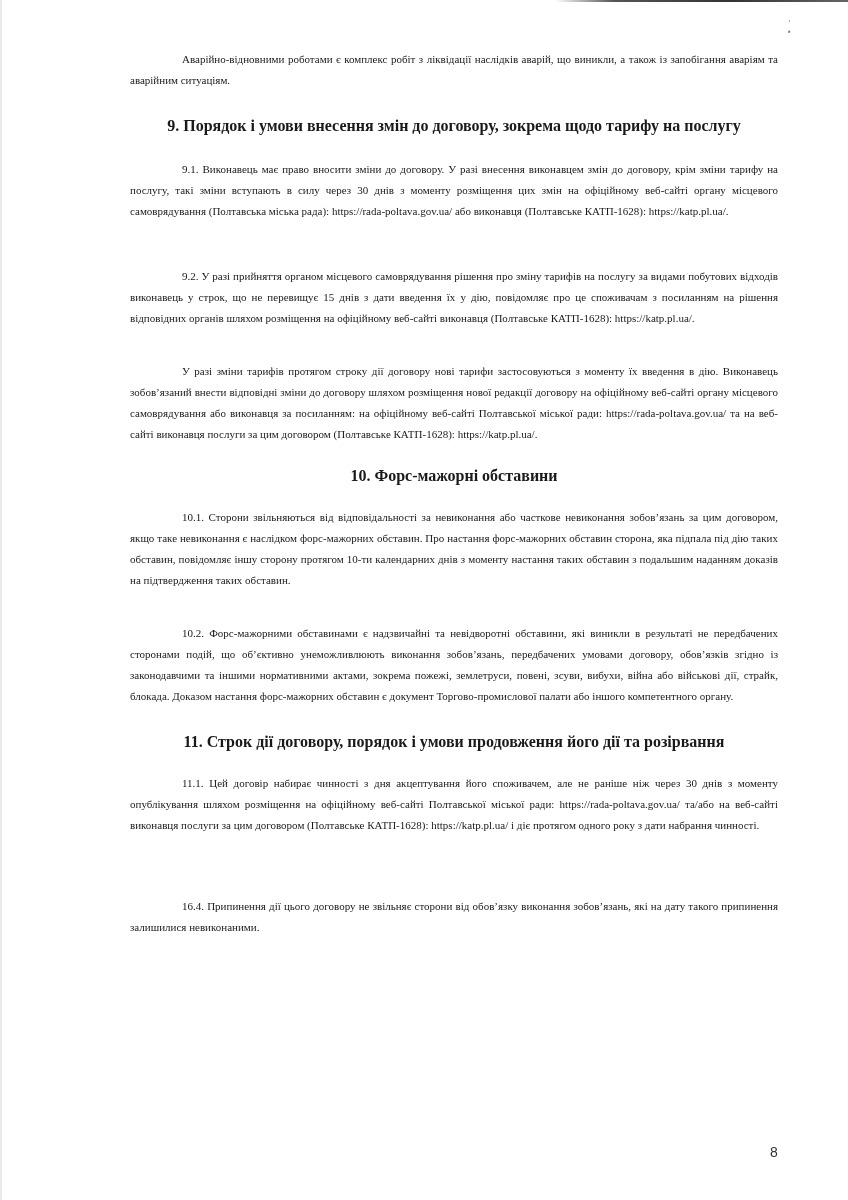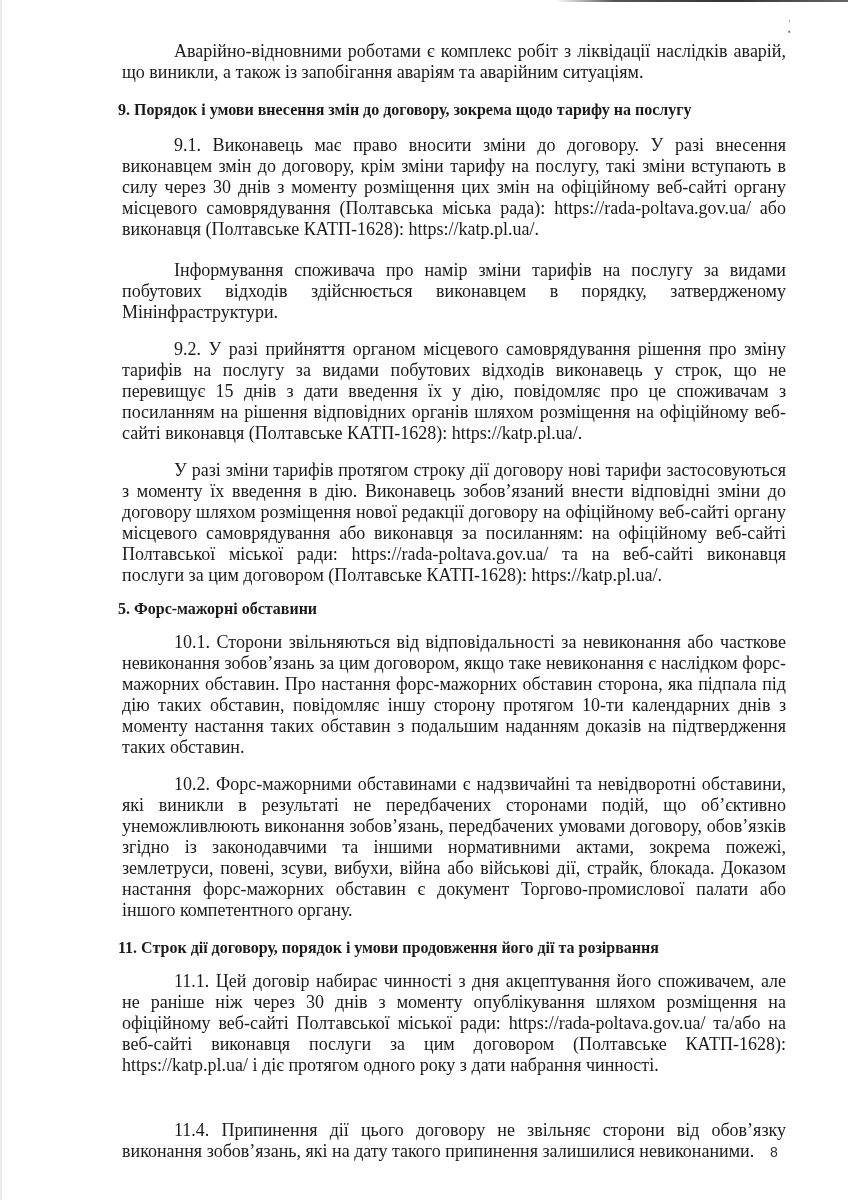--- a/index.html
+++ b/index.html
@@ -11,25 +11,25 @@
     color: #1a1a1a;
   }
   .scan-edge {
     position: absolute; top: 0; left: 555px; width: 293px; height: 2px;
     background: linear-gradient(90deg, rgba(80,80,80,0) 0%, #555 20%, #333 60%, #666 100%);
   }
   .left-edge { position: absolute; left: 0; top: 0; width: 2px; height: 1200px; background: #eaeaea; }
   .specks { position: absolute; top: 18px; left: 788px; font-size: 8px; color: #777; letter-spacing: 20px; }
   .content { position: absolute; left: 118px; top: 37px; width: 672px; }
   p {
-    margin: 4px; font-size: 18px; line-height: 21px; text-align: justify;
+    margin: 12px; font-size: 11px; line-height: 21px; text-align: justify;
     text-indent: 52px; font-stretch: condensed;
   }
   h2 {
-    margin: 0; font-size: 16px; font-weight: bold; text-align: left; line-height: 22px;
+    margin: 0; font-size: 16px; font-weight: bold; text-align: center; line-height: 22px;
   }
   .gap-s { height: 8px; }
   .gap-m { height: 12px; }
   .gap-h { height: 10px; }
   .page-number {
     position: absolute; left: 770px; top: 1144px;
     font-family: "Liberation Sans", sans-serif; font-size: 14px; color: #333;
   }
 </style>
 </head>
@@ -41,37 +41,36 @@
   <div class="specks">‘ ▪</div>
 
   <div class="content">
     <p>Аварійно-відновними роботами є комплекс робіт з ліквідації наслідків аварій, що виникли, а також із запобігання аваріям та аварійним ситуаціям.</p>
     <div class="gap-m"></div>
 
     <h2>9. Порядок і умови внесення змін до договору, зокрема щодо тарифу на послугу</h2>
     <div class="gap-h"></div>
     <p>9.1. Виконавець має право вносити зміни до договору. У разі внесення виконавцем змін до договору, крім зміни тарифу на послугу, такі зміни вступають в силу через 30 днів з моменту розміщення цих змін на офіційному веб-сайті органу місцевого самоврядування (Полтавська міська рада): https://rada-poltava.gov.ua/ або виконавця (Полтавське КАТП-1628): https://katp.pl.ua/.</p>
     <div class="gap-m"></div>
-    <p>Інформування споживача про намір зміни тарифів на послугу за видами побутових відходів здійснюється виконавцем в порядку, затвердженому Мінінфраструктури.</p>
     <div class="gap-s"></div>
     <p>9.2. У разі прийняття органом місцевого самоврядування рішення про зміну тарифів на послугу за видами побутових відходів виконавець у строк, що не перевищує 15 днів з дати введення їх у дію, повідомляє про це споживачам з посиланням на рішення відповідних органів шляхом розміщення на офіційному веб-сайті виконавця (Полтавське КАТП-1628): https://katp.pl.ua/.</p>
     <div class="gap-s"></div>
     <p>У разі зміни тарифів протягом строку дії договору нові тарифи застосовуються з моменту їх введення в дію. Виконавець зобов’язаний внести відповідні зміни до договору шляхом розміщення нової редакції договору на офіційному веб-сайті органу місцевого самоврядування або виконавця за посиланням: на офіційному веб-сайті Полтавської міської ради: https://rada-poltava.gov.ua/ та на веб-сайті виконавця послуги за цим договором (Полтавське КАТП-1628): https://katp.pl.ua/.</p>
     <div class="gap-s"></div>
 
-    <h2>5. Форс-мажорні обставини</h2>
+    <h2>10. Форс-мажорні обставини</h2>
     <div class="gap-s"></div>
     <p>10.1. Сторони звільняються від відповідальності за невиконання або часткове невиконання зобов’язань за цим договором, якщо таке невиконання є наслідком форс-мажорних обставин. Про настання форс-мажорних обставин сторона, яка підпала під дію таких обставин, повідомляє іншу сторону протягом 10-ти календарних днів з моменту настання таких обставин з подальшим наданням доказів на підтвердження таких обставин.</p>
     <div class="gap-s"></div>
     <p>10.2. Форс-мажорними обставинами є надзвичайні та невідворотні обставини, які виникли в результаті не передбачених сторонами подій, що об’єктивно унеможливлюють виконання зобов’язань, передбачених умовами договору, обов’язків згідно із законодавчими та іншими нормативними актами, зокрема пожежі, землетруси, повені, зсуви, вибухи, війна або військові дії, страйк, блокада. Доказом настання форс-мажорних обставин є документ Торгово-промислової палати або іншого компетентного органу.</p>
     <div class="gap-m"></div>
 
     <h2>11. Строк дії договору, порядок і умови продовження його дії та розірвання</h2>
     <div class="gap-s"></div>
     <p>11.1. Цей договір набирає чинності з дня акцептування його споживачем, але не раніше ніж через 30 днів з моменту опублікування шляхом розміщення на офіційному веб-сайті Полтавської міської ради: https://rada-poltava.gov.ua/ та/або на веб-сайті виконавця послуги за цим договором (Полтавське КАТП-1628): https://katp.pl.ua/ і діє протягом одного року з дати набрання чинності.</p>
     <div class="gap-m"></div>
     <div class="gap-m"></div>
     <div class="gap-m"></div>
-    <p>11.4. Припинення дії цього договору не звільняє сторони від обов’язку виконання зобов’язань, які на дату такого припинення залишилися невиконаними.</p>
+    <p>16.4. Припинення дії цього договору не звільняє сторони від обов’язку виконання зобов’язань, які на дату такого припинення залишилися невиконаними.</p>
   </div>
 
   <div class="page-number">8</div>
 </div>
 
 </body></html>

